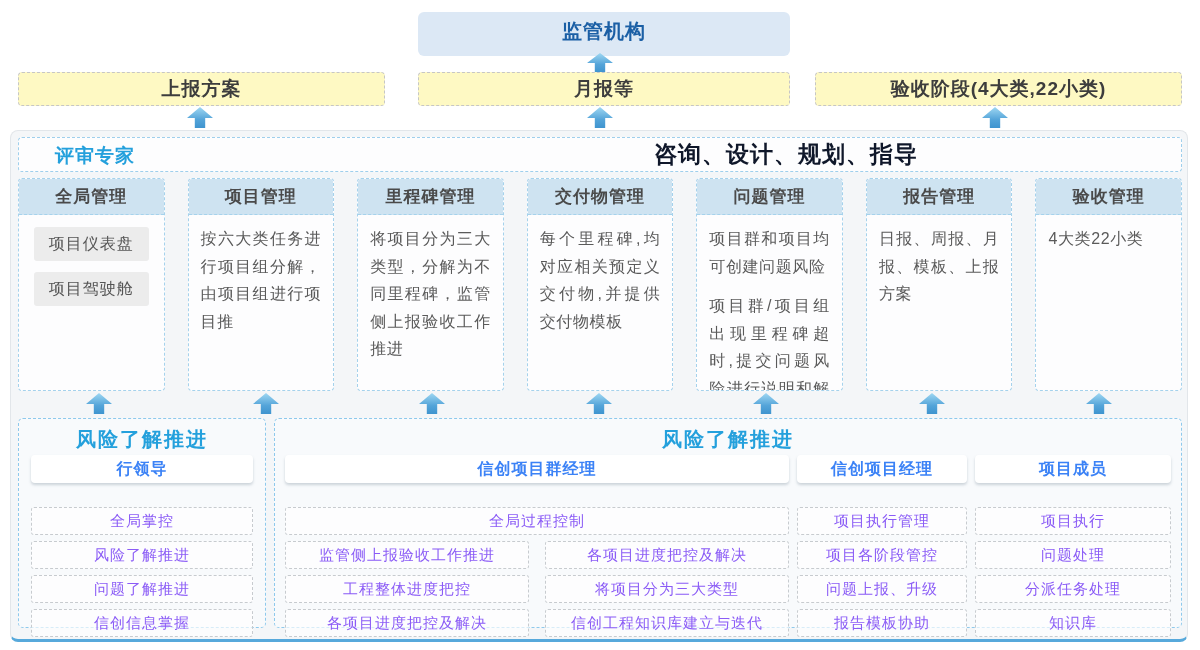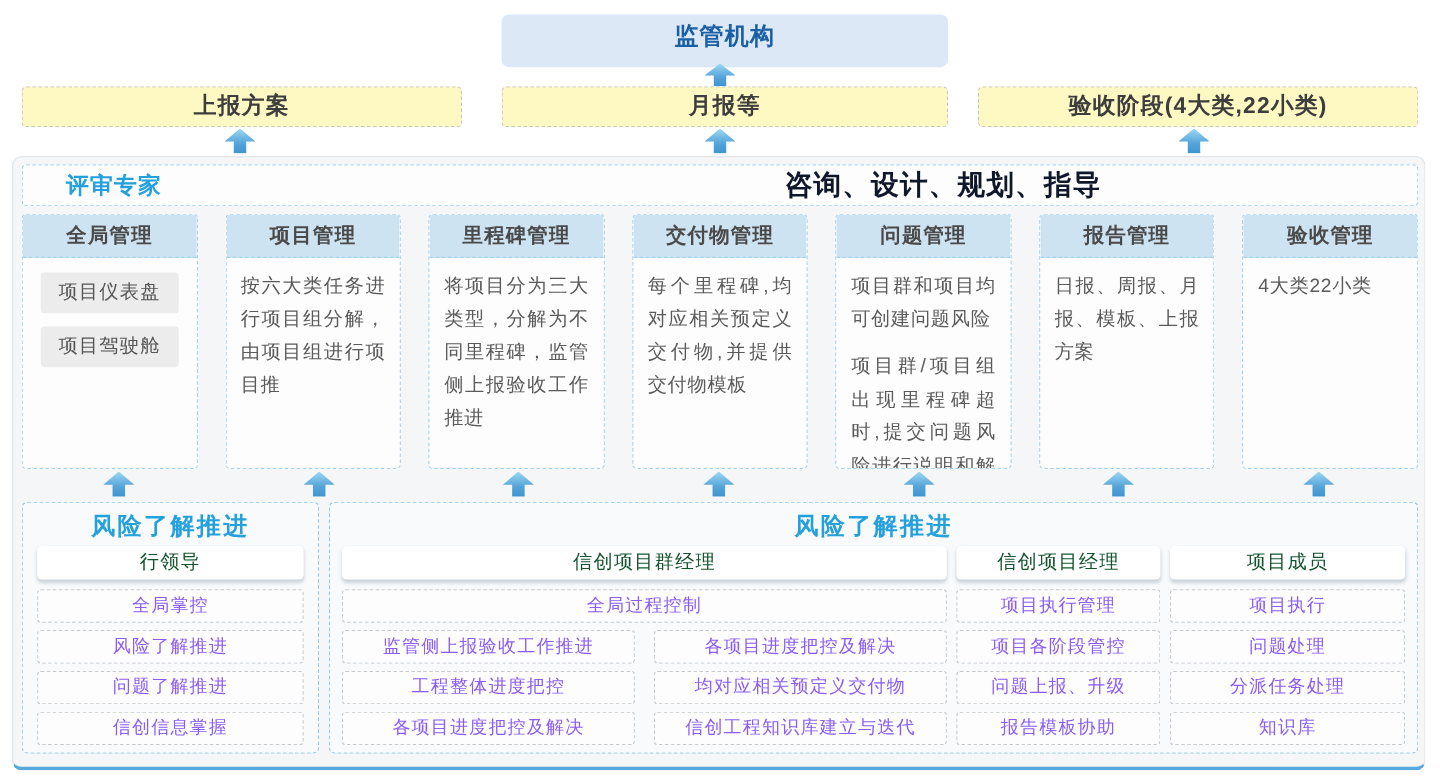--- a/index.html
+++ b/index.html
@@ -51,22 +51,22 @@
   .b-box { background:#f8fafc; border:1px dashed #8ec9ec; border-radius:5px; }
   .b-title { height:32px; line-height:32px; text-align:center; color:#24a0dc; font-size:20px;
              font-weight:bold; letter-spacing:2px; }
   .leader { left:18px; top:418px; width:248px; height:210px; padding:4px 12px 0 12px; }
   .execg  { left:274px; top:418px; width:908px; height:210px; padding:4px 10px 0 10px; }
   .exec-row { display:flex; gap:8px;align-items:flex-end; }
   .ecol-group { width:504px; }
   .ecol-pm { width:170px; }
   .ecol-member { flex:1; }
   .role-box { height:28px; background:#ffffff; border-radius:4px; box-shadow:0 2px 3px rgba(90,110,130,.28);
-              color:#14532d; font-size:16px; font-weight:normal; text-align:center; line-height:28px;
-              letter-spacing:1px; margin-bottom:8px; }
+              color:#3b82f6; font-size:16px; font-weight:bold; text-align:center; line-height:28px;
+              letter-spacing:1px; margin-bottom:24px; }
   .d-item { height:28px; background:rgba(255,255,255,.65); border:1px dashed #c7cbcf; border-radius:3px;
             color:#8b5cf6; font-size:15px; text-align:center; line-height:26px; letter-spacing:1px; margin-bottom:6px; }
   .grid2 { display:grid; grid-template-columns:1fr 1fr; column-gap:16px; }
 </style>
 </head>
 <body>
 
 <div id="app">
 
   <div class="abs top-box">监管机构</div>
@@ -163,21 +163,21 @@
     <div class="b-title">风险了解推进</div>
     <div class="exec-row">
 
       <div class="ecol-group">
         <div class="role-box">信创项目群经理</div>
         <div class="d-item">全局过程控制</div>
         <div class="grid2">
           <div class="d-item">监管侧上报验收工作推进</div>
           <div class="d-item">各项目进度把控及解决</div>
           <div class="d-item">工程整体进度把控</div>
-          <div class="d-item">均对应相关预定义交付物</div>
+          <div class="d-item">将项目分为三大类型</div>
           <div class="d-item">各项目进度把控及解决</div>
           <div class="d-item">信创工程知识库建立与迭代</div>
         </div>
       </div>
 
       <div class="ecol-pm">
         <div class="role-box">信创项目经理</div>
         <div class="d-item">项目执行管理</div>
         <div class="d-item">项目各阶段管控</div>
         <div class="d-item">问题上报、升级</div>

